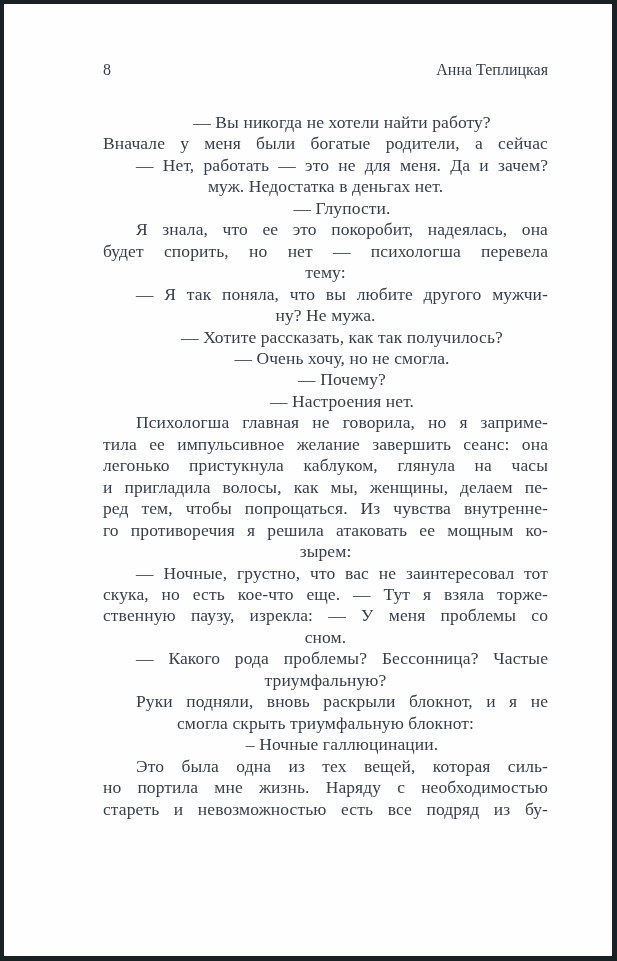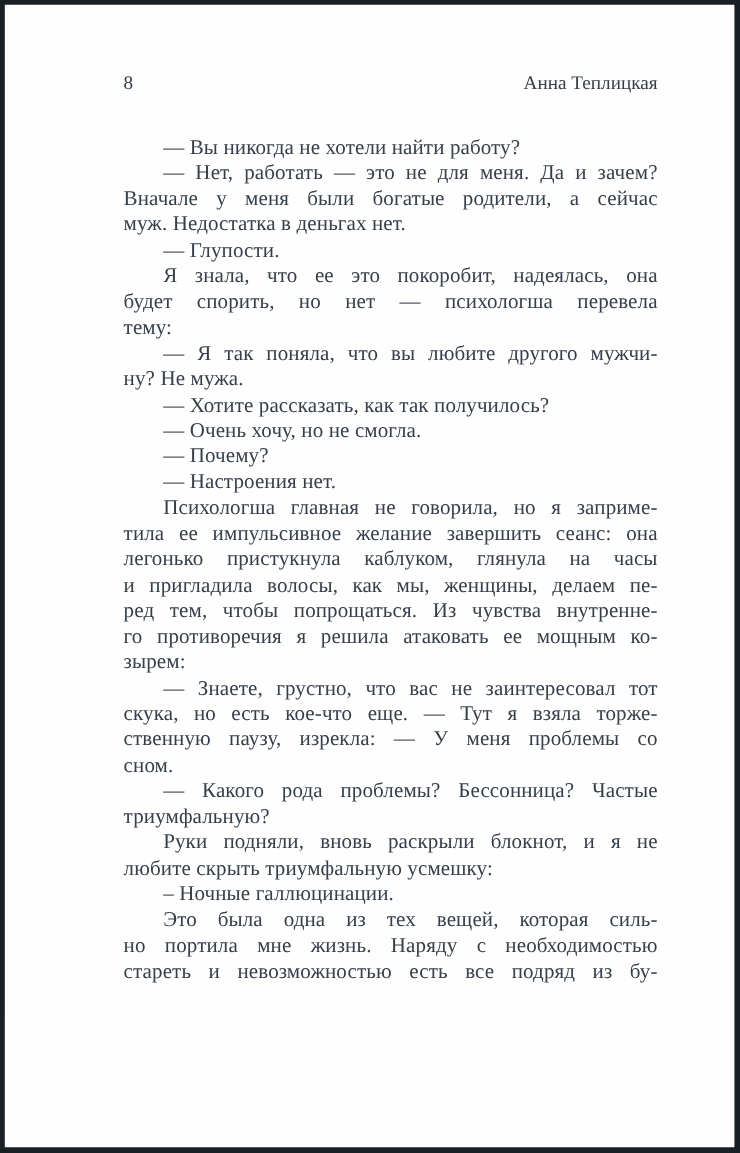--- a/index.html
+++ b/index.html
@@ -27,60 +27,60 @@
     display:flex;justify-content:space-between;align-items:baseline;
     font-size:16px;line-height:20px;
   }
   .page-body{
     position:absolute;
     left:99px;right:64px;top:108px;
     font-size:17.5px;
     line-height:21.45px;
     letter-spacing:0.1px;
   }
-  .line{text-align:left;}
+  .line{text-align:center;}
   .line.justify{text-align:justify;text-align-last:justify;}
   .line.indent{padding-left:33px;}
 </style>
 </head>
 <body>
 
 <div class="page">
   <div class="running-header">
     <span>8</span>
     <span>Анна Теплицкая</span>
   </div>
   <div class="page-body">
       <div class="line indent">— Вы никогда не хотели найти работу?</div>
+      <div class="line justify">Вначале у меня были богатые родители, а сейчас</div>
       <div class="line indent justify">— Нет, работать — это не для меня. Да и зачем?</div>
-      <div class="line justify">Вначале у меня были богатые родители, а сейчас</div>
       <div class="line">муж. Недостатка в деньгах нет.</div>
       <div class="line indent">— Глупости.</div>
       <div class="line indent justify">Я знала, что ее это покоробит, надеялась, она</div>
       <div class="line justify">будет спорить, но нет — психологша перевела</div>
       <div class="line">тему:</div>
       <div class="line indent justify">— Я так поняла, что вы любите другого мужчи-</div>
       <div class="line">ну? Не мужа.</div>
       <div class="line indent">— Хотите рассказать, как так получилось?</div>
       <div class="line indent">— Очень хочу, но не смогла.</div>
       <div class="line indent">— Почему?</div>
       <div class="line indent">— Настроения нет.</div>
       <div class="line indent justify">Психологша главная не говорила, но я заприме-</div>
       <div class="line justify">тила ее импульсивное желание завершить сеанс: она</div>
       <div class="line justify">легонько пристукнула каблуком, глянула на часы</div>
       <div class="line justify">и пригладила волосы, как мы, женщины, делаем пе-</div>
       <div class="line justify">ред тем, чтобы попрощаться. Из чувства внутренне-</div>
       <div class="line justify">го противоречия я решила атаковать ее мощным ко-</div>
       <div class="line">зырем:</div>
-      <div class="line indent justify">— Знаете, грустно, что вас не заинтересовал тот</div>
+      <div class="line indent justify">— Ночные, грустно, что вас не заинтересовал тот</div>
       <div class="line justify">скука, но есть кое-что еще. — Тут я взяла торже-</div>
       <div class="line justify">ственную паузу, изрекла: — У меня проблемы со</div>
       <div class="line">сном.</div>
       <div class="line indent justify">— Какого рода проблемы? Бессонница? Частые</div>
       <div class="line">триумфальную?</div>
       <div class="line indent justify">Руки подняли, вновь раскрыли блокнот, и я не</div>
-      <div class="line">любите скрыть триумфальную усмешку:</div>
+      <div class="line">смогла скрыть триумфальную блокнот:</div>
       <div class="line indent">– Ночные галлюцинации.</div>
       <div class="line indent justify">Это была одна из тех вещей, которая силь-</div>
       <div class="line justify">но портила мне жизнь. Наряду с необходимостью</div>
       <div class="line justify">стареть и невозможностью есть все подряд из бу-</div>
     </div>
 </div>
 
 </body></html>

